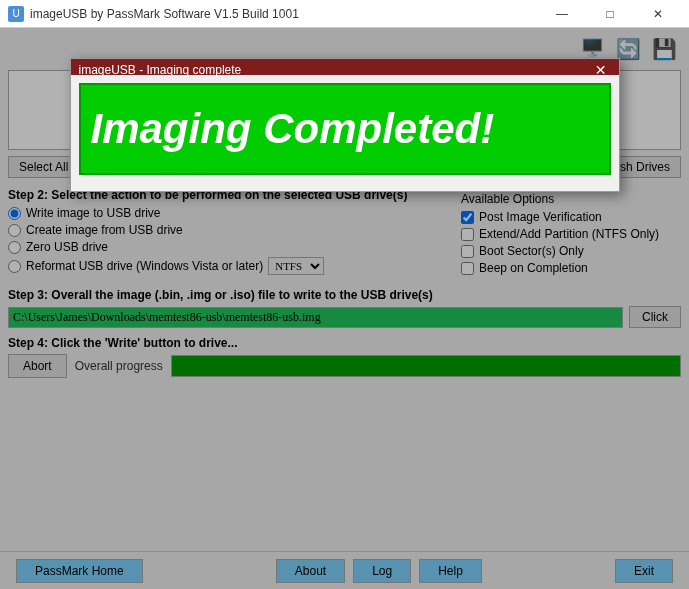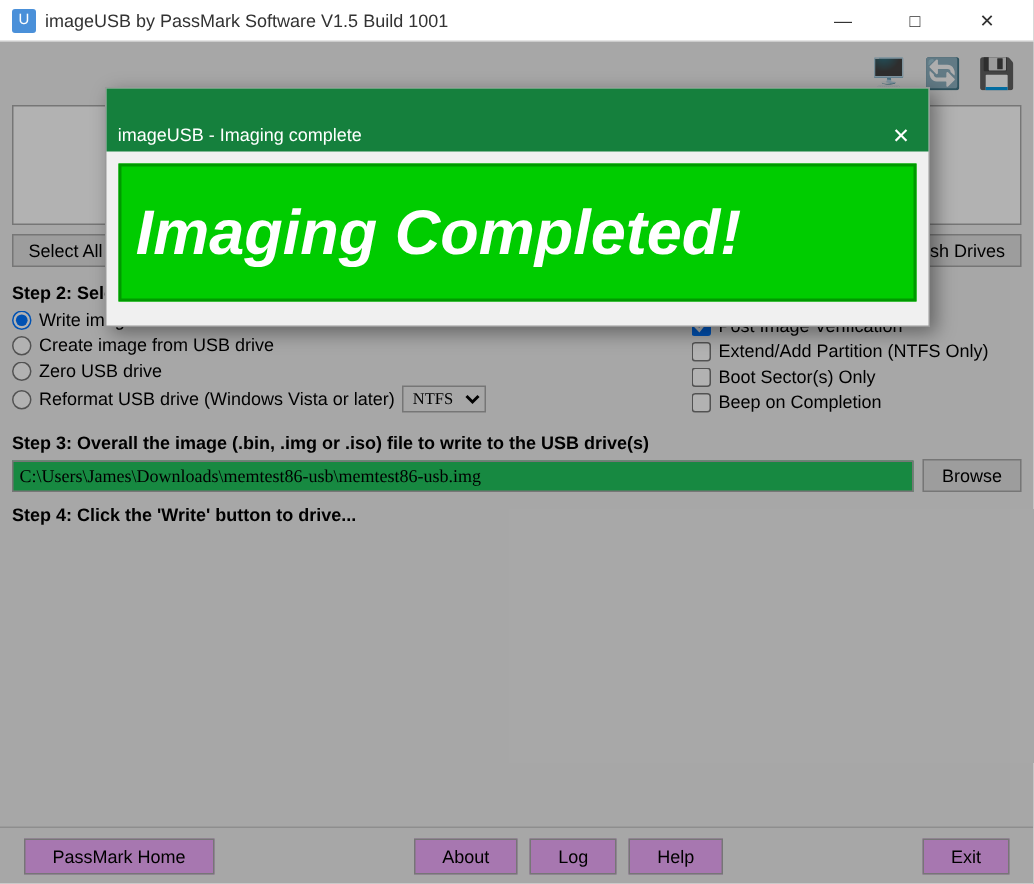--- a/index.html
+++ b/index.html
@@ -192,21 +192,21 @@
       background: #f0f0f0;
       border-top: 1px solid #ccc;
       display: flex;
       align-items: center;
       justify-content: space-between;
       padding: 0 16px;
     }
     .bottom-btn {
       padding: 4px 18px;
       border: 1px solid #aaa;
-      background: #f0abfc;
+      background: #7dd3fc;
       cursor: pointer;
       font-size: 12px;
     }
     .bottom-btns-group { display: flex; gap: 8px; }
 
     
     .modal-overlay {
       position: absolute;
       top: 0; left: 0; right: 0; bottom: 0;
       background: rgba(0,0,0,0.3);
@@ -216,27 +216,27 @@
       padding-top: 30px;
       z-index: 100;
     }
     .modal-window {
       background: #f0f0f0;
       border: 1px solid #999;
       width: 550px;
       box-shadow: 4px 4px 12px rgba(0,0,0,0.4);
     }
     .modal-title-bar {
-      background: #15803d;
+      background: #7f1d1d;
       color: white;
       padding: 4px 8px;
       display: flex;
-      align-items: flex-end;
+      align-items: flex-start;
       justify-content: space-between;
-      height: 42px;
+      height: 16px;
     }
     .modal-title-text { font-size: 12px; font-weight: normal; }
     .modal-close-btn {
       background: transparent;
       border: none;
       color: white;
       cursor: pointer;
       font-size: 14px;
       line-height: 1;
       padding: 0 4px;
@@ -344,26 +344,33 @@
           <span>Beep on Completion</span>
         </label>
       </div>
     </div>
   </div>
 
   <div class="step3-section">
     <div class="step-label">Step 3: Overall the image (.bin, .img or .iso) file to write to the USB drive(s)</div>
     <div class="step3-row">
       <input class="file-path-input" type="text" value="C:\Users\James\Downloads\memtest86-usb\memtest86-usb.img" style="">
-      <button class="browse-btn">Browse</button>
+      <button class="browse-btn">Click</button>
     </div>
   </div>
 
   <div class="step4-section">
     <div class="step-label">Step 4: Click the 'Write' button to drive...</div>
+    <div class="step4-row">
+      <button class="abort-btn">Abort</button>
+      <span class="overall-label">Overall progress</span>
+      <div class="progress-bar-container">
+        <div class="progress-bar-fill" style="width: 100%;"></div>
+      </div>
+    </div>
   </div>
 
   <div class="bottom-bar">
     <div class="bottom-btns-group">
       <button class="bottom-btn">PassMark Home</button>
     </div>
     <div class="bottom-btns-group">
       <button class="bottom-btn">About</button>
       <button class="bottom-btn">Log</button>
       <button class="bottom-btn">Help</button>

